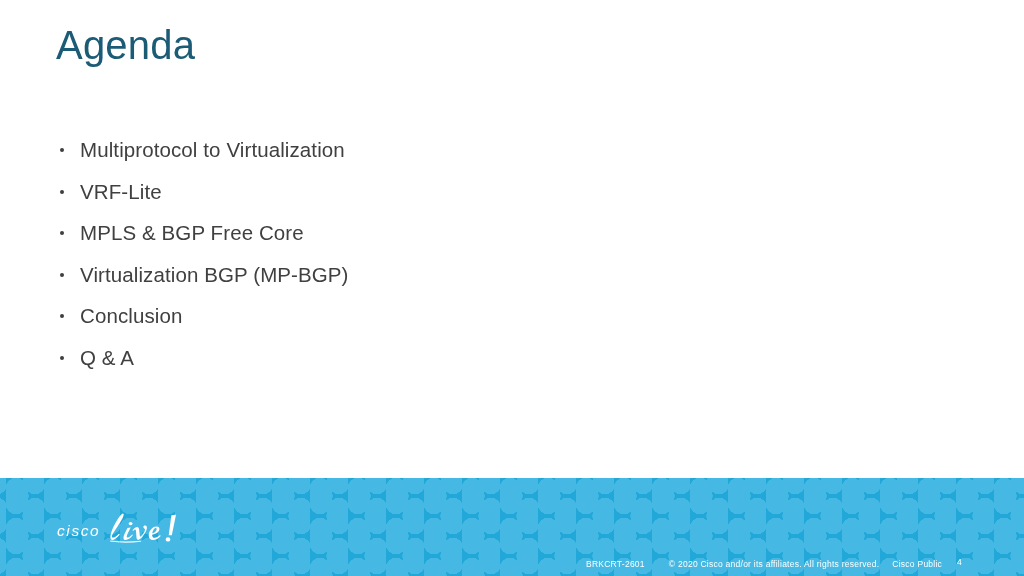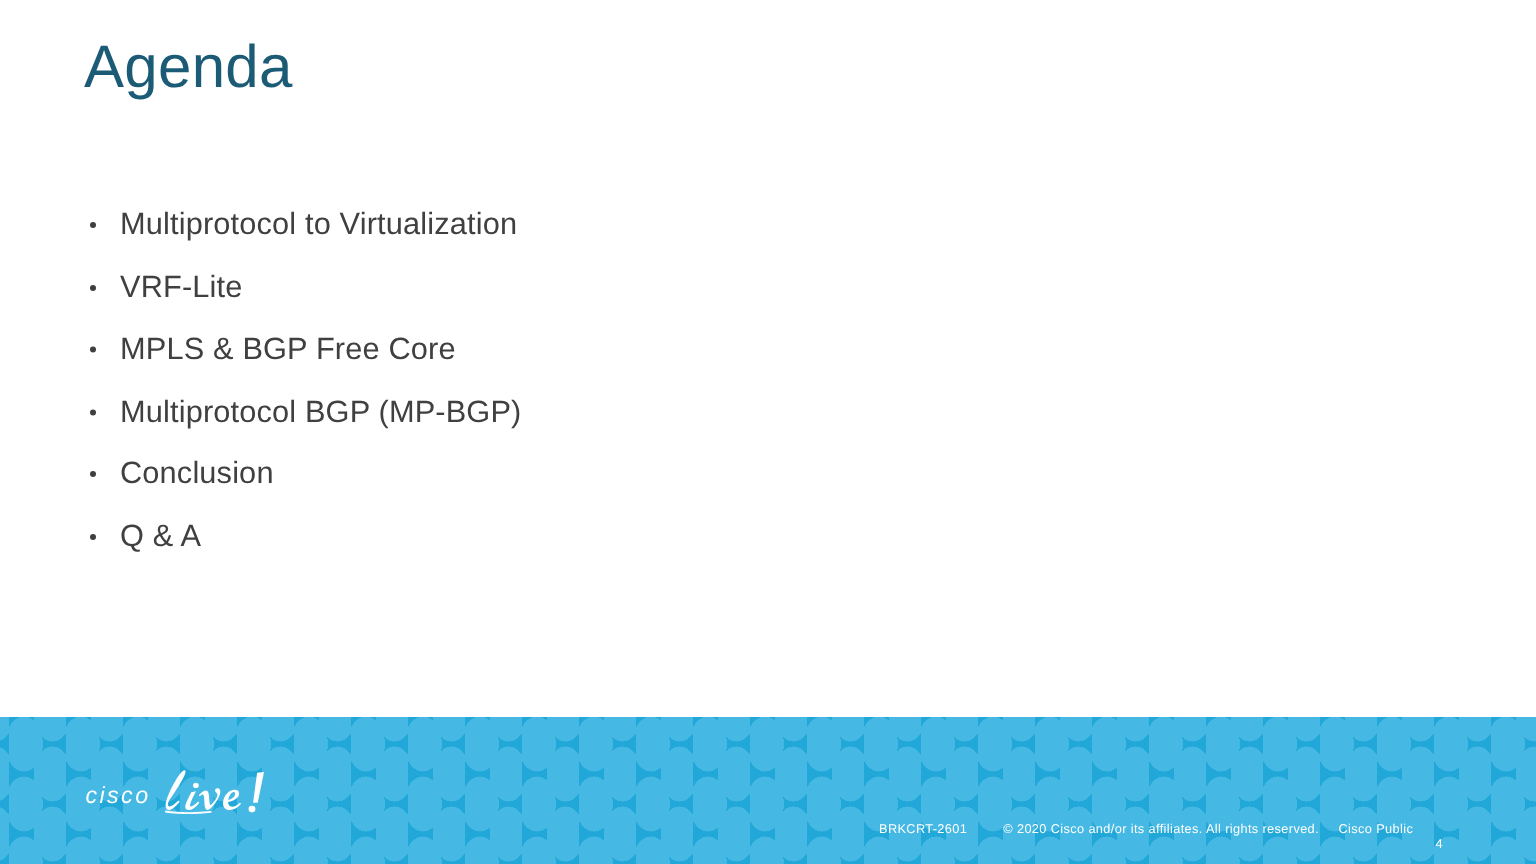--- a/index.html
+++ b/index.html
@@ -103,21 +103,21 @@
     color: #ffffff;
     font-weight: 400;
     line-height: 1;
     padding-bottom: 6px;
   }
   .logo-live-svg { display: block; }
 
   
   .footer-meta {
     position: absolute;
-    top: 545px;
+    top: 557px;
     left: 586px;
     height: 14px;
     display: flex;
     align-items: center;
     color: #ffffff;
     font-size: 8.5px;
     letter-spacing: 0.25px;
     white-space: nowrap;
   }
   .footer-session { margin-right: 24px; }
@@ -147,21 +147,21 @@
     <li class="agenda-item">
       <span class="agenda-bullet"></span>
       <span>VRF-Lite</span>
     </li>
     <li class="agenda-item">
       <span class="agenda-bullet"></span>
       <span>MPLS &amp; BGP Free Core</span>
     </li>
     <li class="agenda-item">
       <span class="agenda-bullet"></span>
-      <span>Multiprotocol BGP (MP-BGP)</span>
+      <span>Virtualization BGP (MP-BGP)</span>
     </li>
     <li class="agenda-item">
       <span class="agenda-bullet"></span>
       <span>Conclusion</span>
     </li>
     <li class="agenda-item">
       <span class="agenda-bullet"></span>
       <span>Q &amp; A</span>
     </li>
   </ul>

